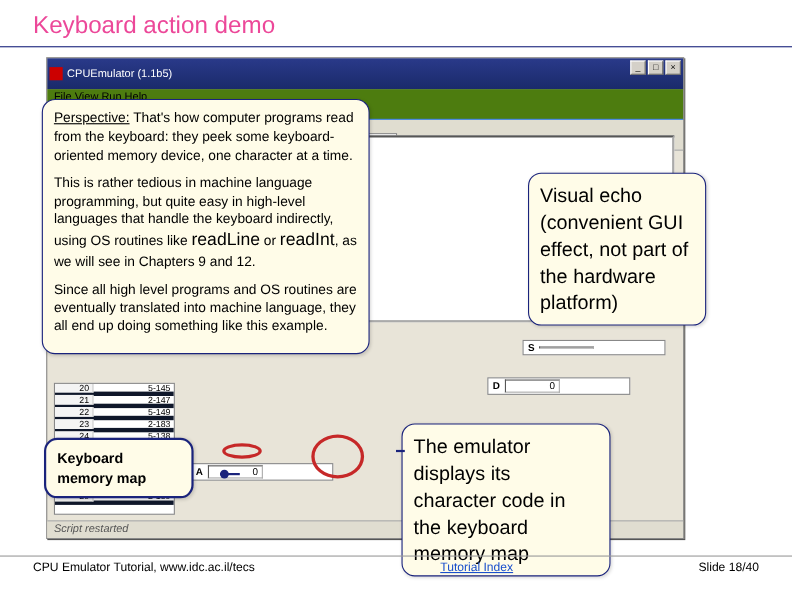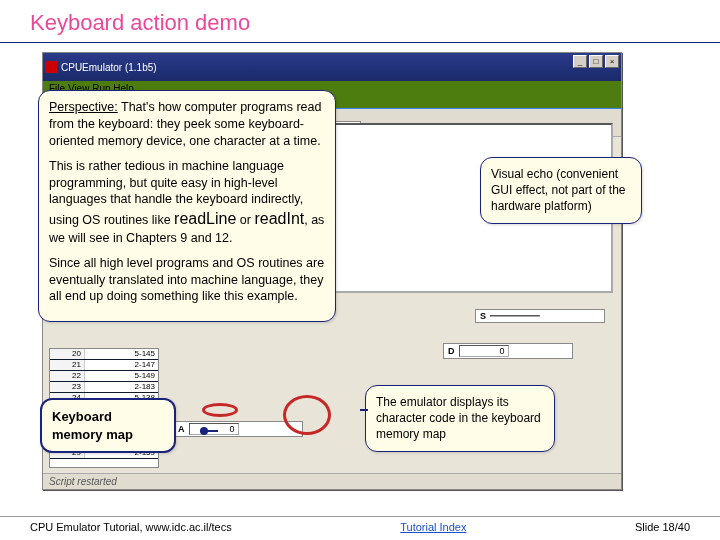--- a/index.html
+++ b/index.html
@@ -87,21 +87,21 @@
     background: #fff;
     border: 2px inset #aaa;
   }
   .ram-panel {
     position: absolute;
     left: 6px; top: 295px;
     width: 110px; height: 120px;
     background: #fff; border: 1px solid #888;
     font-size: 8px; overflow: hidden;
   }
-  .ram-row { display: flex; border-bottom: 1px solid #0f172a; height: 11px; }
+  .ram-row { display: flex; border-bottom: 4px solid #0f172a; height: 11px; align-items: center; }
   .ram-addr { width: 35px; text-align: right; padding-right: 3px; background: #f4f4f4; border-right: 1px solid #ccc; }
   .ram-val { flex: 1; text-align: right; padding-right: 3px; }
   .reg-box {
     position: absolute;
     background: #fff; border: 1px solid #888;
     font-size: 9px; padding: 1px 4px;
     display: flex; align-items: center; gap: 4px;
   }
   .reg-label { font-weight: bold; }
   .reg-val-box { border: 1px inset #aaa; min-width: 50px; text-align: right; padding: 0 3px; }
@@ -111,21 +111,21 @@
     border-top: 1px solid #aaa;
     font-size: 10px; padding: 2px 6px;
     font-style: italic; color: #555;
   }
   .callout {
     position: absolute;
     background: #fffce8;
     border: 1.5px solid #1a237c;
     border-radius: 12px;
     padding: 8px 10px;
-    font-size: 12px;
+    font-size: 18px;
     line-height: 1.35;
     box-shadow: 1px 1px 3px rgba(0,0,0,0.15);
   }
   .callout-perspective {
     left: 38px; top: 90px;
     width: 298px;
     font-size: 12.5px;
   }
   .callout-perspective p { margin-bottom: 8px; }
   .callout-perspective .heading { text-decoration: underline; }
@@ -153,21 +153,21 @@
   .ellipse-1 { left: 283px; top: 395px; width: 48px; height: 40px; }
   .ellipse-2 { left: 202px; top: 403px; width: 36px; height: 14px; }
   .arrow-dot {
     position: absolute;
     background: #1a237c;
     border-radius: 50%;
   }
   .footer {
     position: absolute;
     bottom: 6px; left: 0; right: 0;
-    padding: 1px 30px;
+    padding: 12px 30px;
     font-size: 11px;
     display: flex; justify-content: space-between;
     border-top: 1px solid #999;
     padding-top: 4px;
   }
   .footer a { color: #1a4fcc; text-decoration: underline; }
   code { font-family: Liberation Sans, sans-serif; font-size: 16px; }
   .connector {
     position: absolute;
     background: #1a237c;

